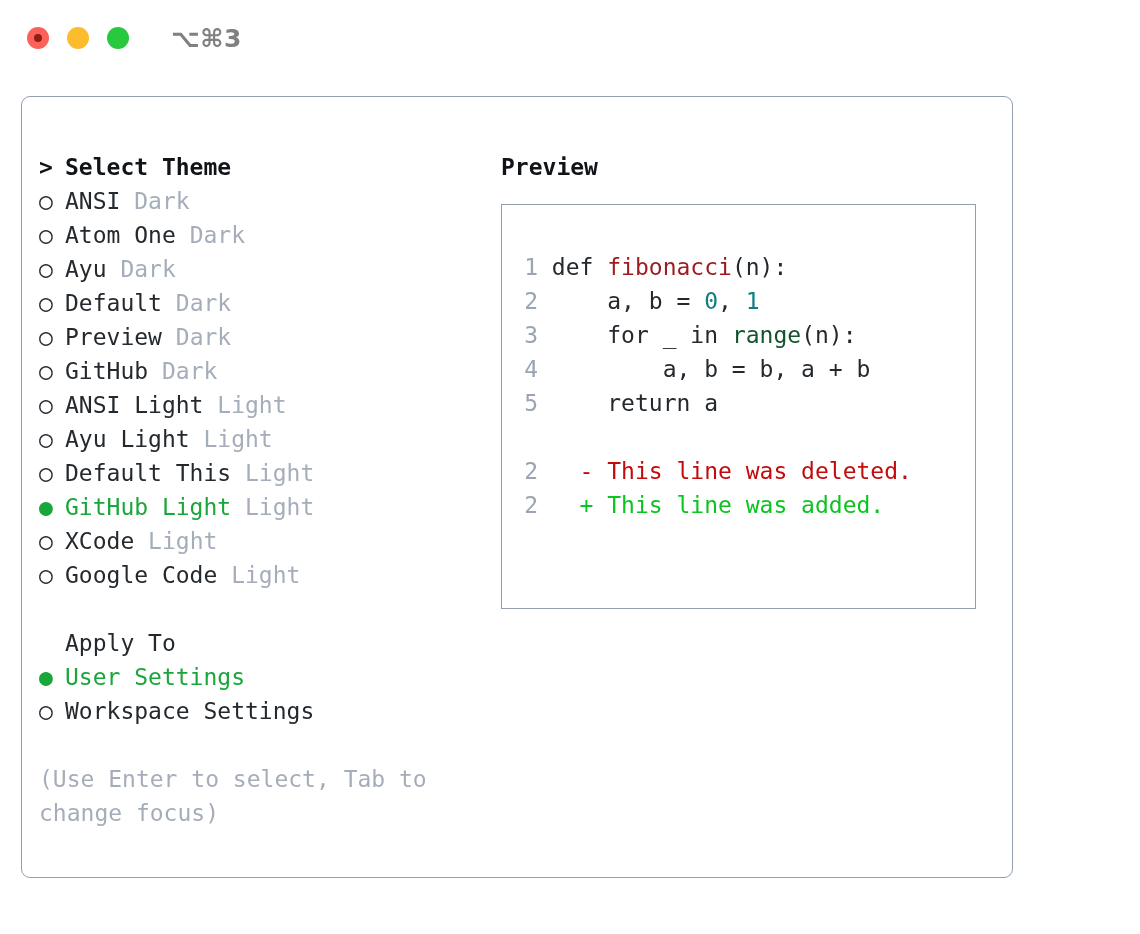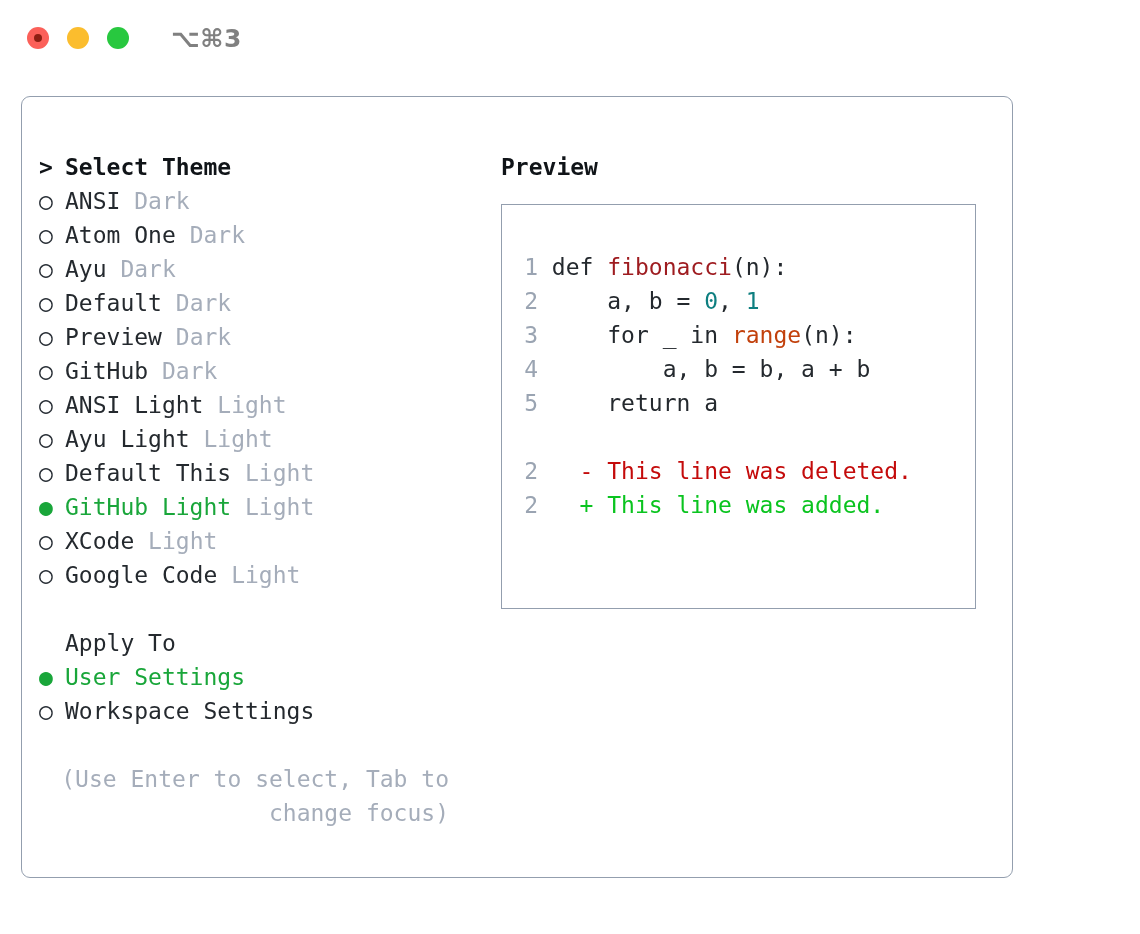--- a/index.html
+++ b/index.html
@@ -127,21 +127,20 @@
   .spacer-line {
     height: 34px;
   }
   #help-text {
     margin-top: 34px;
     font-size: 23px;
     line-height: 34px;
     color: #a5adba;
     width: 410px;
     white-space: pre-wrap;
-    text-align: right;
   }
 
   
   #right-col {
     position: absolute;
     left: 479px;
     top: 53px;
     width: 490px;
   }
   #preview-label {
@@ -170,21 +169,21 @@
   }
   .lno {
     color: #9aa4b2;
     display: inline-block;
     width: 22px;
     text-align: right;
   }
   .tok-kw      { color: #24292e; }
   .tok-fn      { color: #9e1c20; }
   .tok-num     { color: #0e7f80; }
-  .tok-builtin { color: #c2410c; }
+  .tok-builtin { color: #14532d; }
   .tok-plain   { color: #24292e; }
   .diff-gap    { height: 34px; }
   .diff-context{ color: #8a8f96; }
   .diff-del    { color: #c40b0b; }
   .diff-add    { color: #0ac41f; }
 </style>
 </head>
 <body>
 
 <div id="window">

